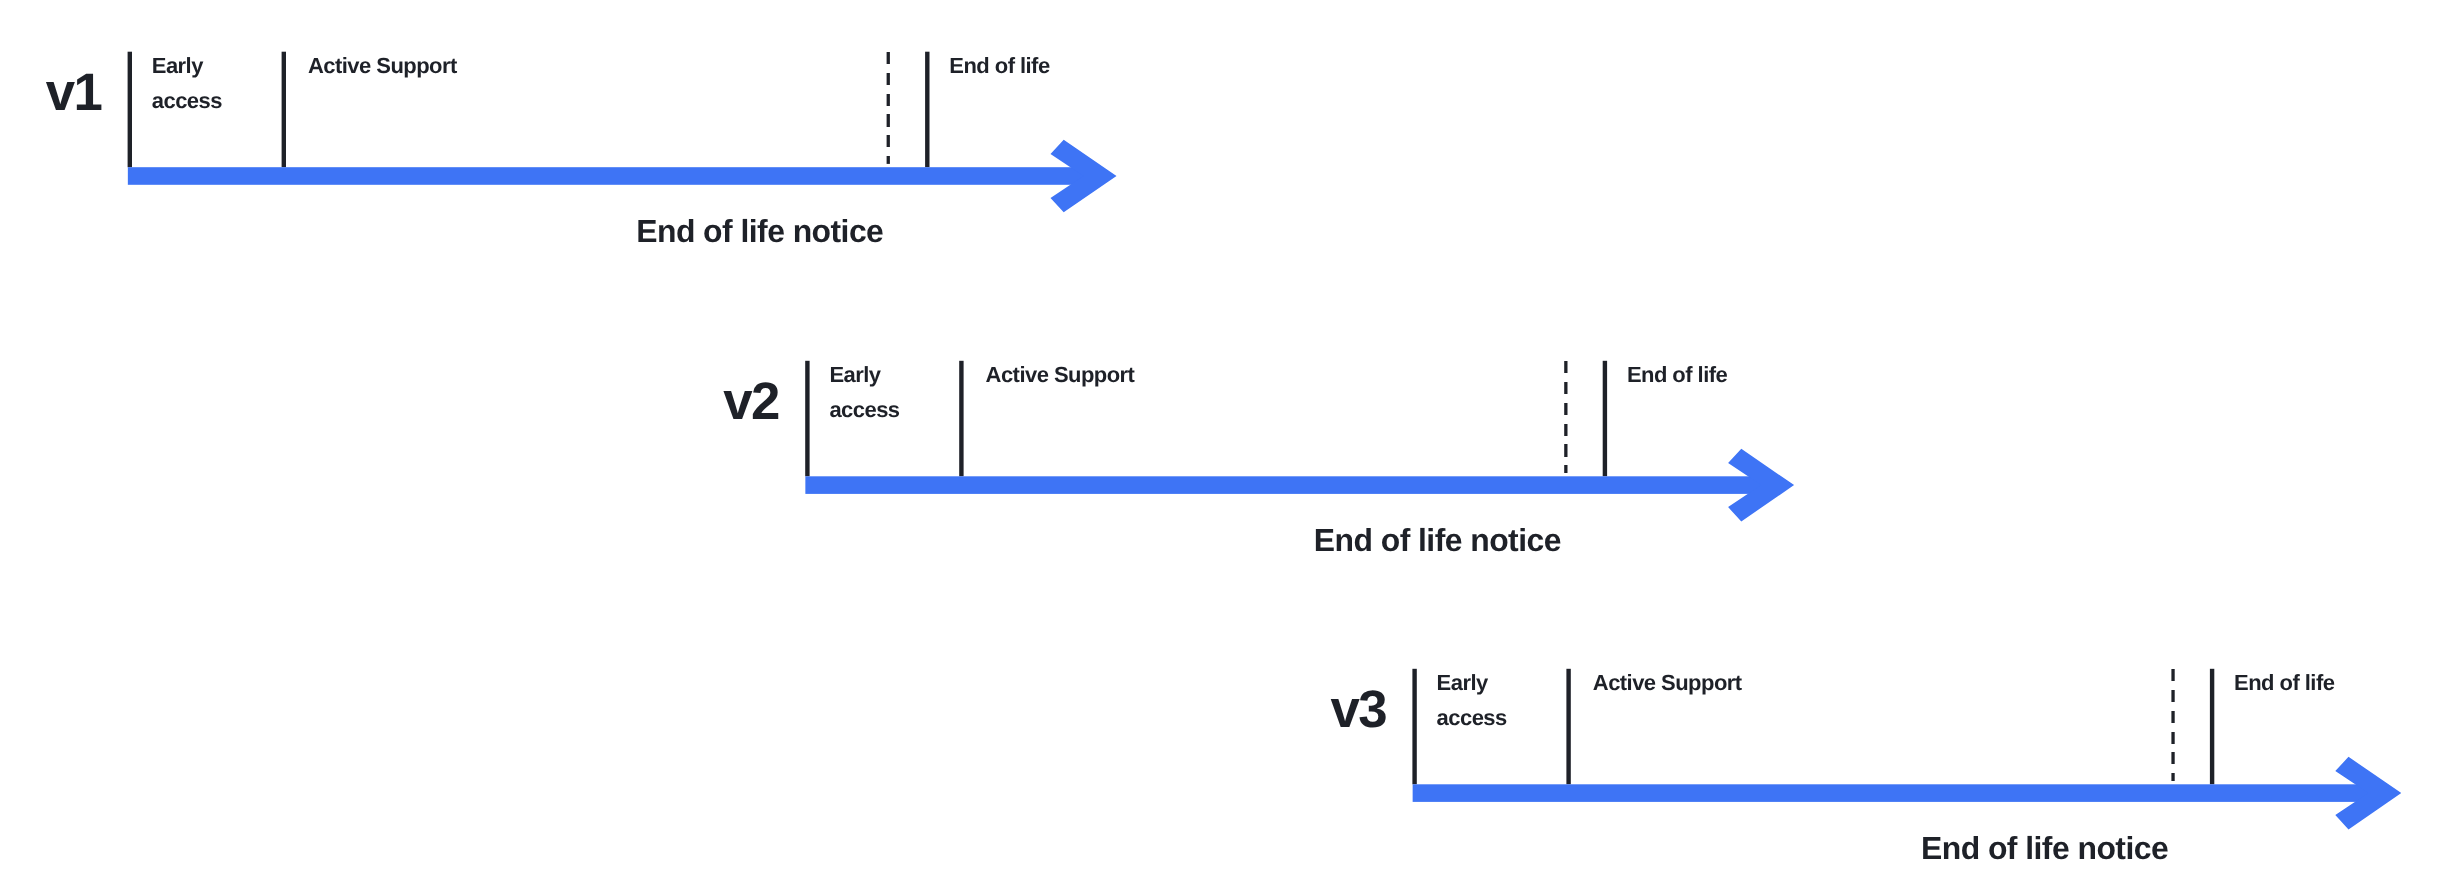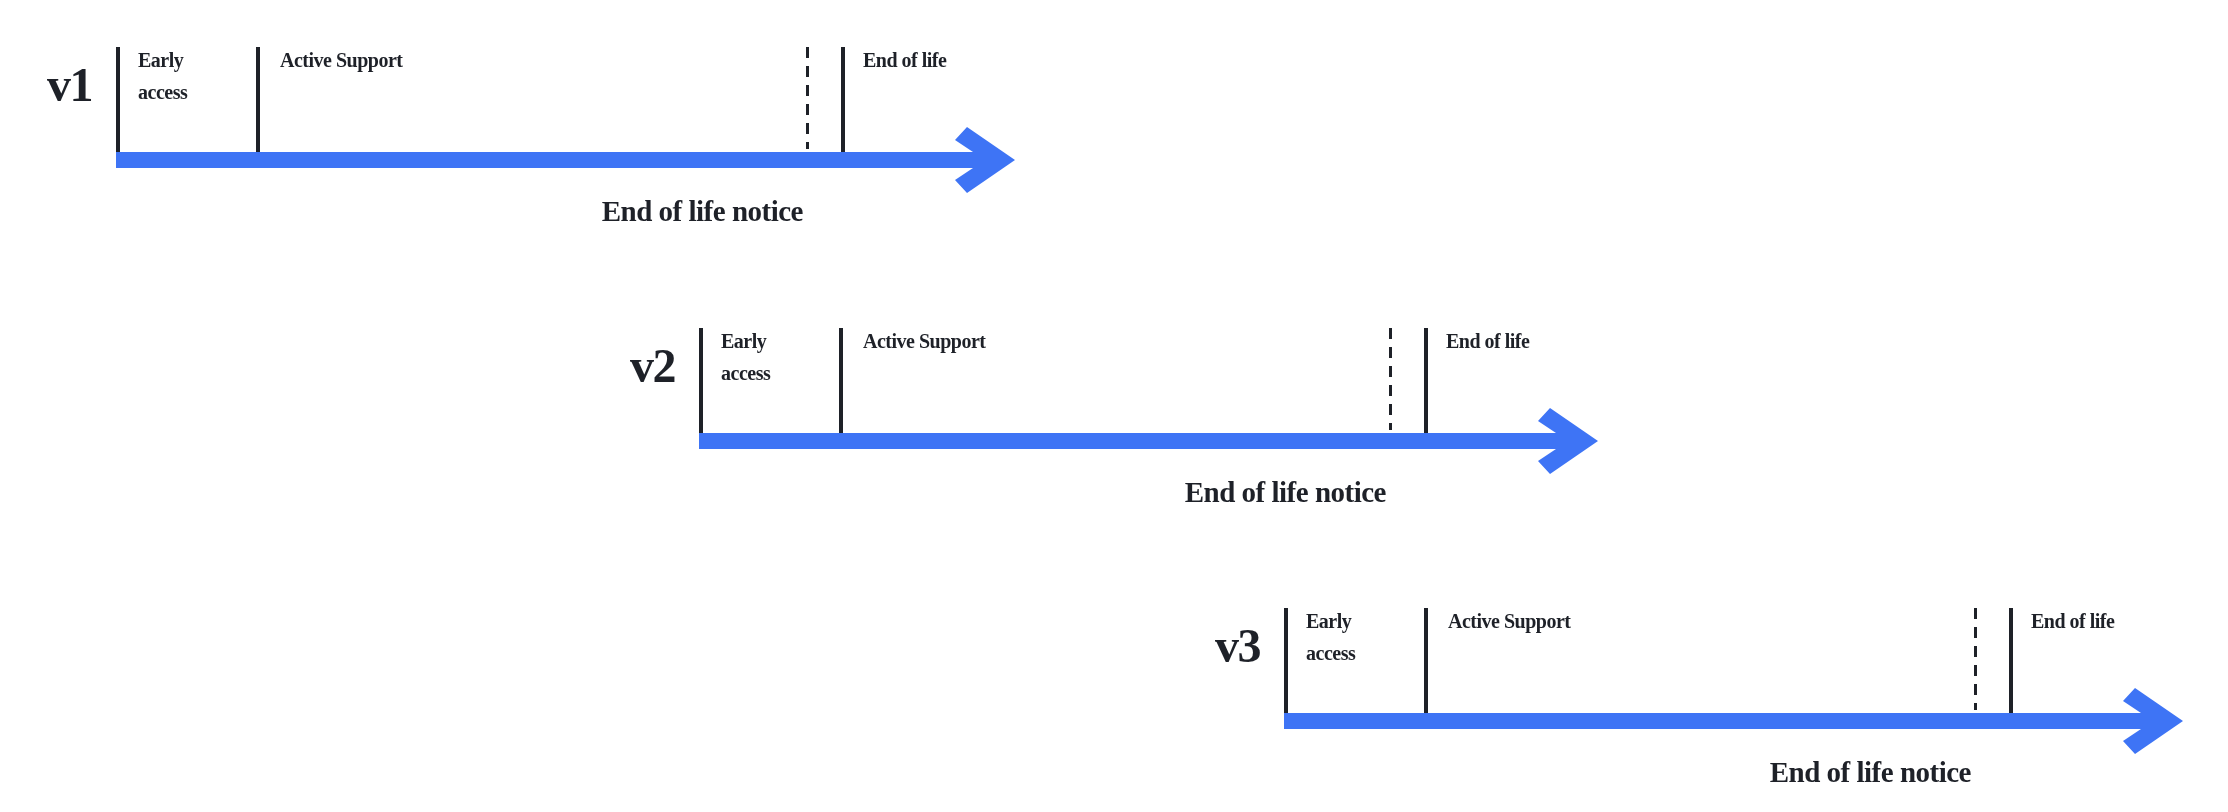--- a/index.html
+++ b/index.html
@@ -7,30 +7,30 @@
     --ink: #1E2128;
     --bg: #FFFFFF;
   }
   html,body{margin:0;padding:0;background:var(--bg);}
   #canvas{
     position:relative;
     width:2228px;
     height:812px;
     background:var(--bg);
     overflow:hidden;
-    font-family:Liberation Serif, serif;
+    font-family:Liberation Sans, sans-serif;
     color:var(--ink);
   }
   .row{
     position:absolute;
     width:1045px;
     height:190px;
   }
   .row.r1{left:-2px; top:47px;}
-  .row.r2{left:581px; top:328px;}
+  .row.r2{left:614px; top:328px;}
   .row.r3{left:1166px; top:608px;}
 
   .version{
     position:absolute;
     left:0; top:12px;
     width:94px;
     text-align:right;
     font-size:48px;
     line-height:52px;
     font-weight:700;

